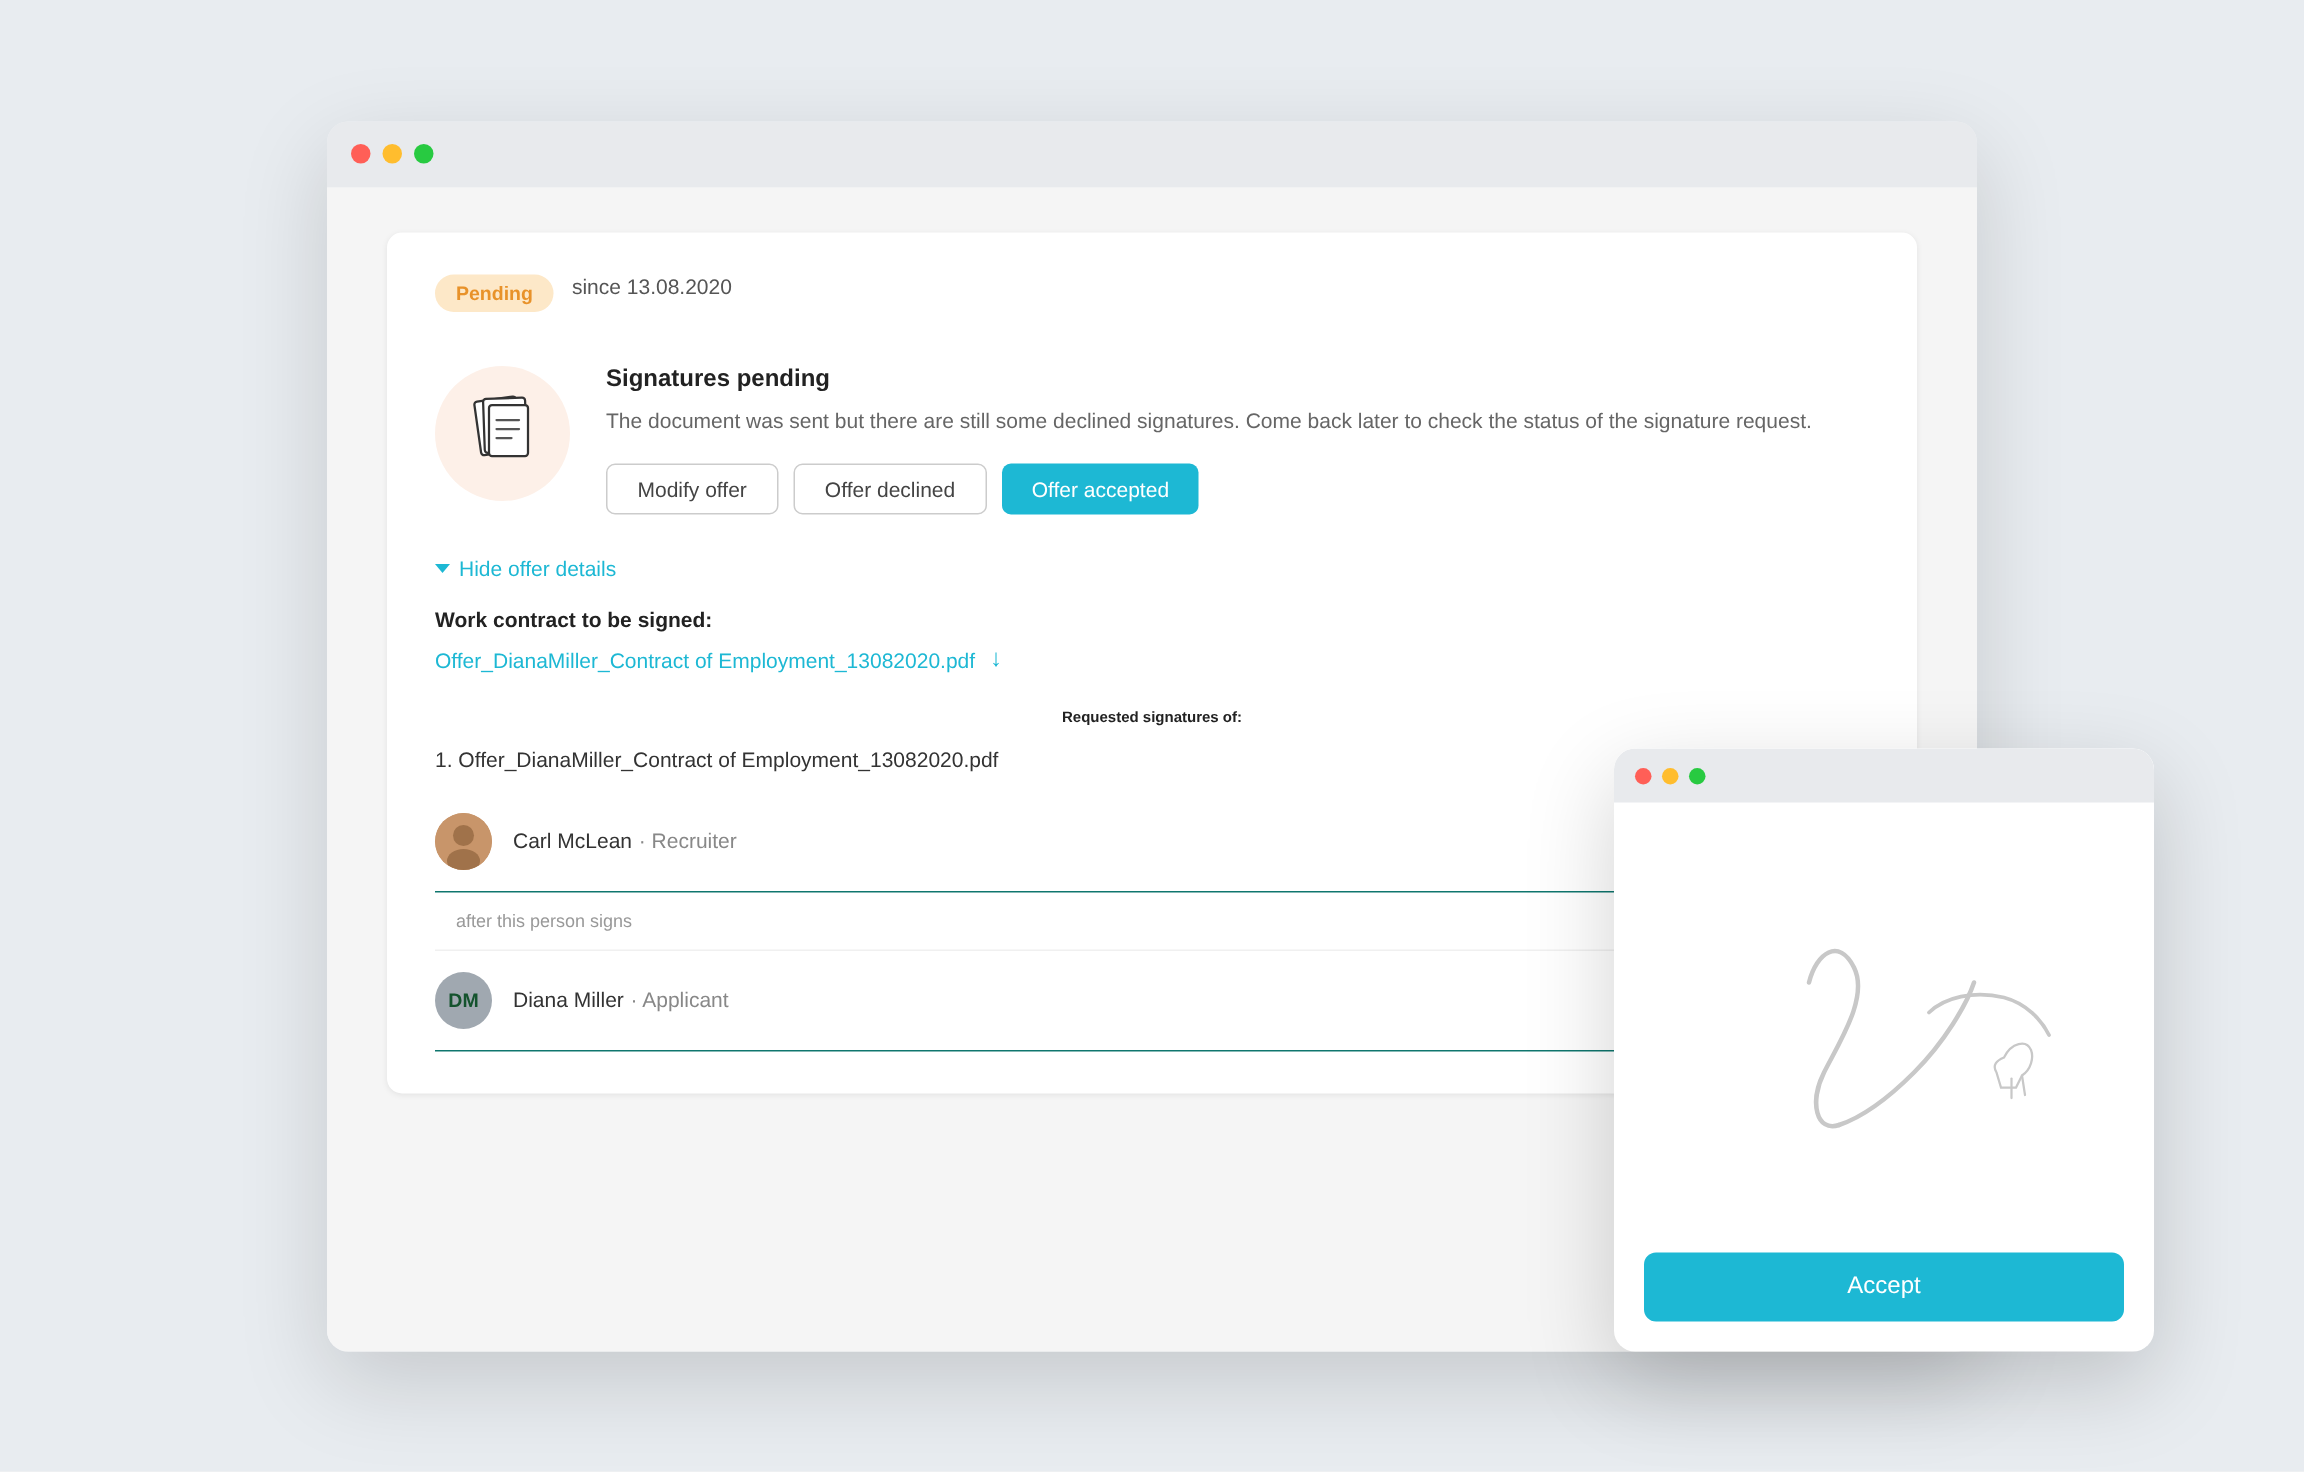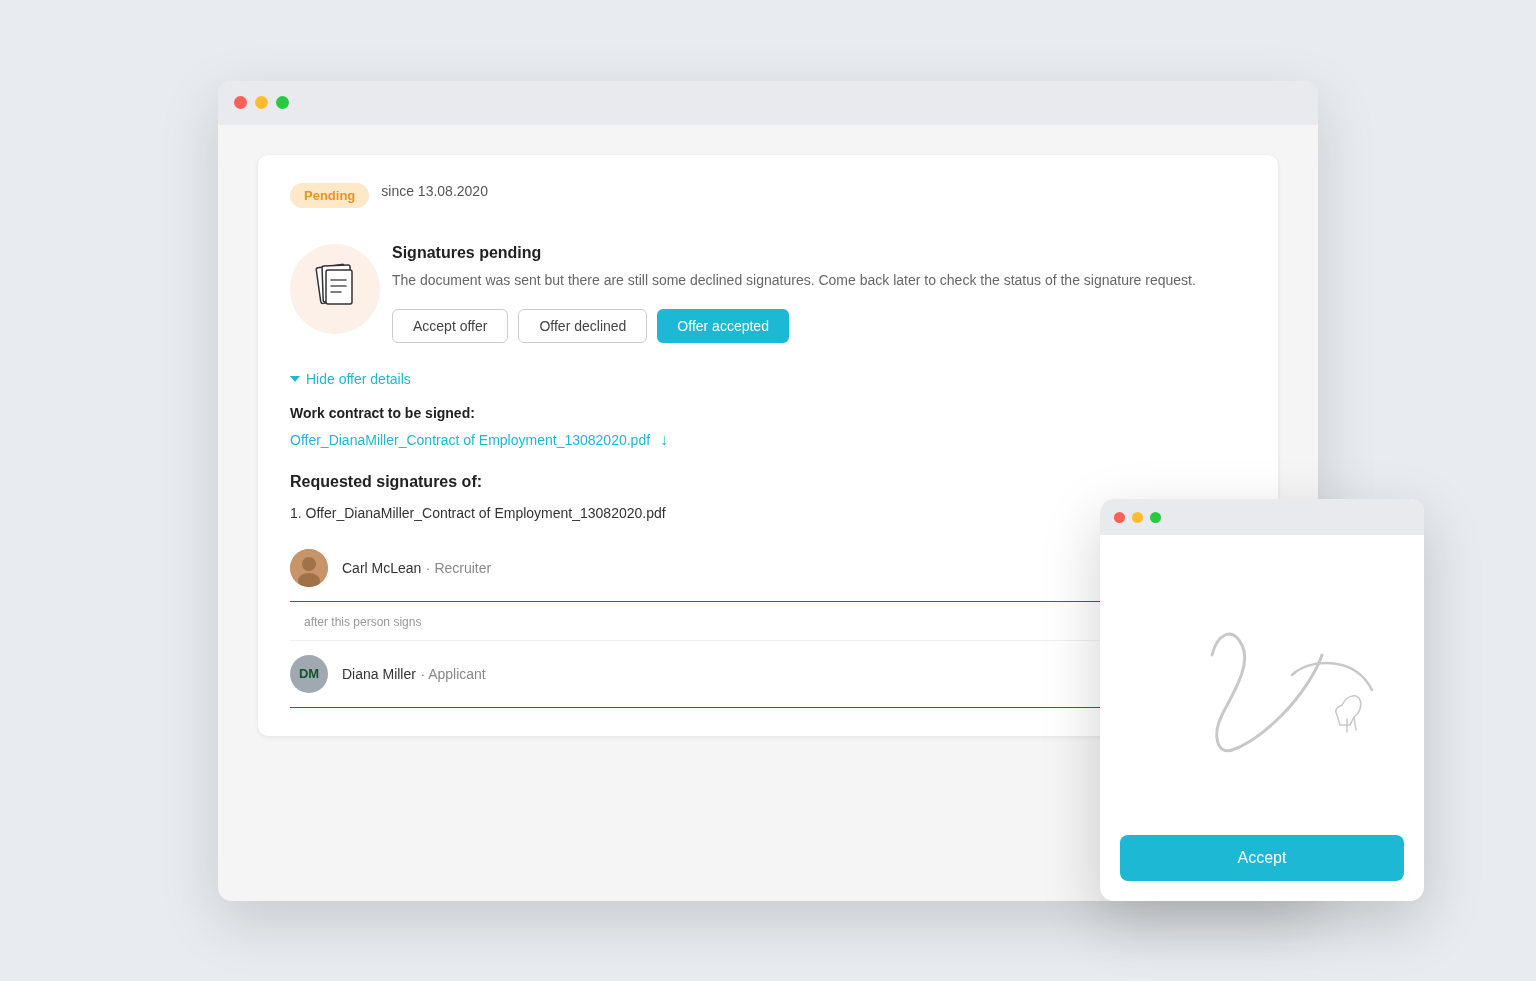--- a/index.html
+++ b/index.html
@@ -78,21 +78,21 @@
 
     .since-text {
       color: #555;
       font-size: 14px;
     }
 
     
     .signatures-section {
       display: flex;
       align-items: flex-start;
-      gap: 12px;
+      gap: 24px;
       margin-bottom: 28px;
     }
 
     .doc-icon-circle {
       width: 90px;
       height: 90px;
       border-radius: 50%;
       background: #fdf0e8;
       display: flex;
       align-items: center;
@@ -191,24 +191,25 @@
       text-decoration: none;
     }
 
     .download-icon {
       color: #1db8d4;
       font-size: 16px;
     }
 
     
     .req-sig-label {
-      font-size: 16px;
+      font-size: 10px;
       font-weight: 600;
       color: #222;
       margin-bottom: 14px;
+      text-align: center;
     }
 
     .signature-file-name {
       font-size: 14px;
       color: #333;
       font-weight: 500;
       margin-bottom: 14px;
     }
 
     .signer-row {
@@ -265,23 +266,23 @@
 
     .after-signs-text {
       font-size: 12px;
       color: #999;
       padding-left: 14px;
     }
 
     
     .popup-window {
       position: absolute;
-      right: 112px;
+      right: 100px;
       bottom: 80px;
-      width: 324px;
+      width: 360px;
       background: #ffffff;
       border-radius: 14px;
       box-shadow: 0 20px 60px rgba(0,0,0,0.18);
       z-index: 10;
       overflow: hidden;
     }
 
     .popup-titlebar {
       background: #e8eaed;
       border-radius: 14px 14px 0 0;
@@ -383,21 +384,21 @@
             <line x1="23" y1="18" x2="38" y2="18" stroke="#555" stroke-width="1.5" stroke-linecap="round"></line>
             <line x1="23" y1="24" x2="38" y2="24" stroke="#555" stroke-width="1.5" stroke-linecap="round"></line>
             <line x1="23" y1="30" x2="33" y2="30" stroke="#555" stroke-width="1.5" stroke-linecap="round"></line>
           </svg>
         </div>
 
         <div class="signatures-info">
           <div class="signatures-title">Signatures pending</div>
           <div class="signatures-desc">The document was sent but there are still some declined signatures. Come back later to check the status of the signature request.</div>
           <div class="action-buttons">
-            <button class="btn-outline">Accept offer</button>
+            <button class="btn-outline">Modify offer</button>
             <button class="btn-outline">Offer declined</button>
             <button class="btn-primary">Offer accepted</button>
           </div>
         </div>
       </div>
 
       <div class="hide-offer-link">
         <span class="chevron-down"></span>
         <span>Hide offer details</span>
       </div>

